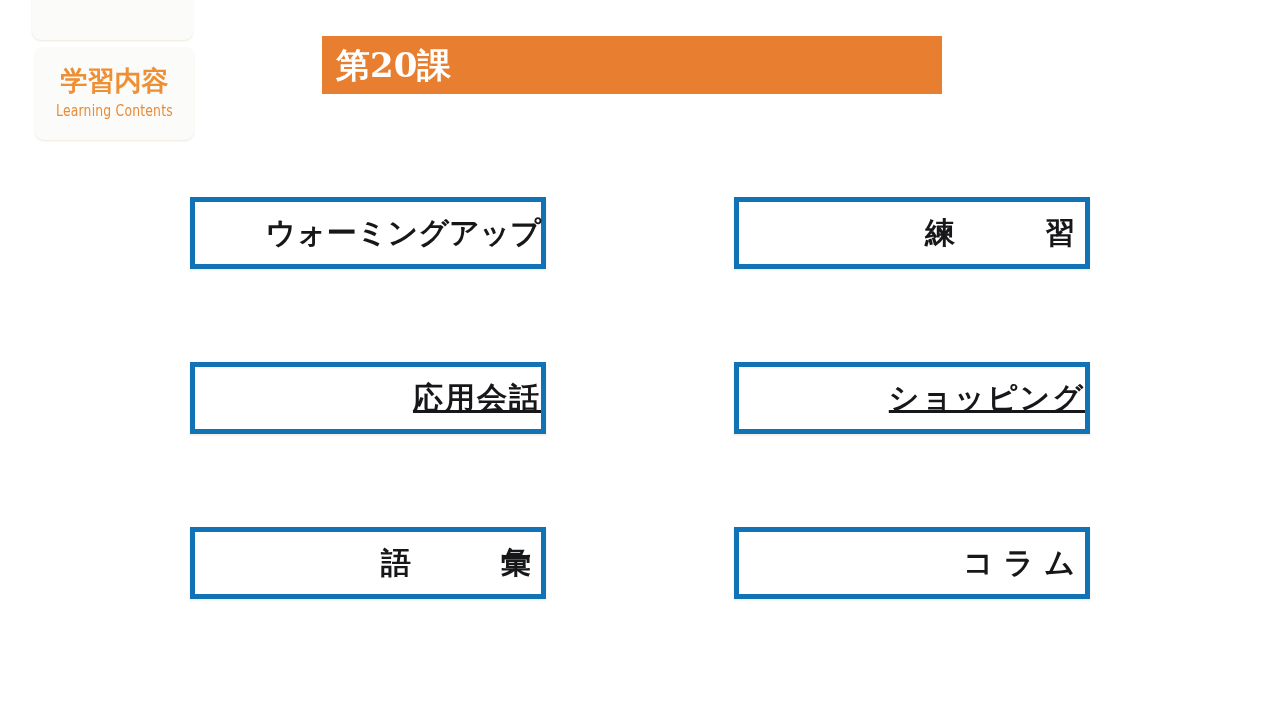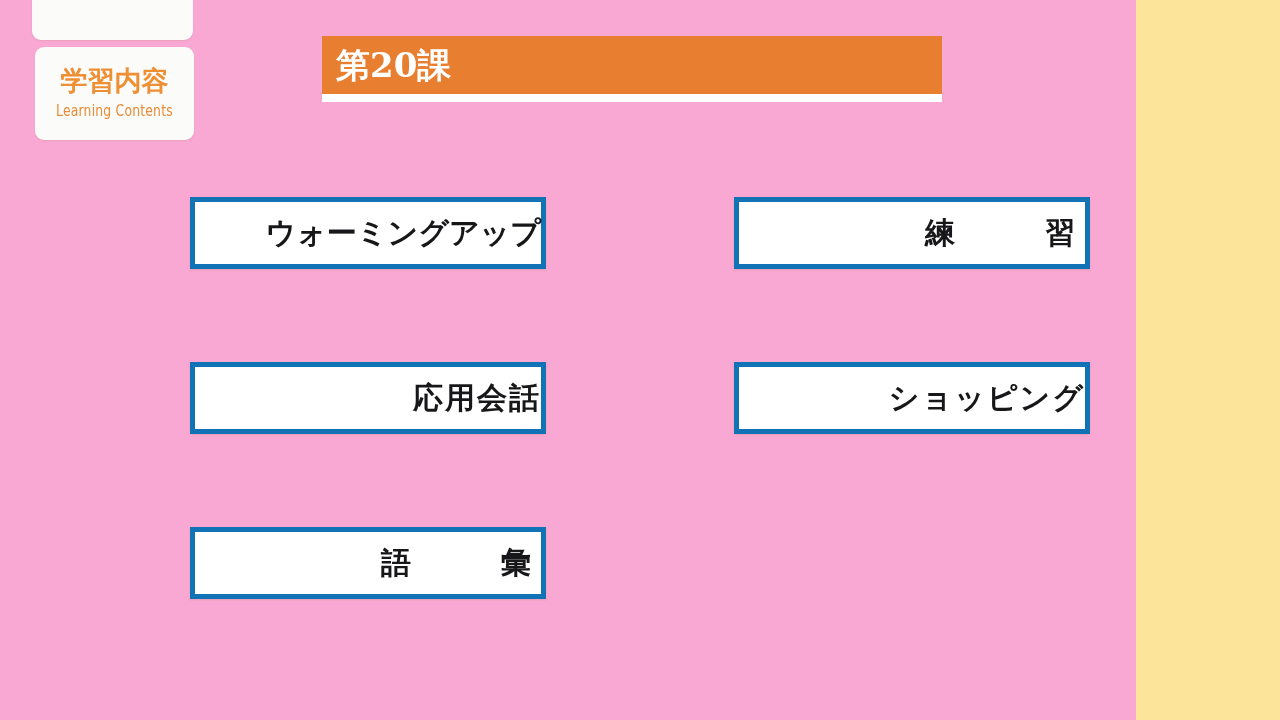--- a/index.html
+++ b/index.html
@@ -13,24 +13,23 @@
     overflow: hidden;
     background: #fde49b;
     font-family: "Liberation Sans", "DejaVu Sans", sans-serif;
     position: relative;
   }
 
   
   #slide {
     position: absolute;
     inset: 0;
-    width: 1108px;
+    width: 1280px;
     height: 720px;
-    background: #f9a8d4;
-    padding-left: 28px;
+    background: #ffffff;
   }
 
   
   .tab-card {
     position: absolute;
     background: #fbfbfa;
     border-radius: 9px;
     box-shadow: 0 1px 2px rgba(160,130,60,0.18);
   }
   #tab-card-blank {
@@ -132,20 +131,21 @@
   .menu-label {
     font-family: "DejaVu Sans", "Liberation Sans", sans-serif;
     font-weight: bold;
     font-size: 30px;
     color: #17171a;
     line-height: 1;
     white-space: pre;
   }
   .menu-label.wide {
     letter-spacing: 2px;
+    text-decoration: underline;
   }
   .menu-label.extra-wide {
     letter-spacing: 10px;
     text-indent: 10px;
   }
   .grid-gap { background: transparent; }
 </style>
 </head>
 <body>
 
@@ -187,15 +187,18 @@
     </div>
 
     <div class="grid-gap"></div>
     <div class="grid-gap"></div>
     <div class="grid-gap"></div>
 
     <div class="menu-button">
       <span class="menu-label extra-wide">語　　彙</span>
     </div>
     <div class="grid-gap"></div>
+    <div class="menu-button">
+      <span class="menu-label extra-wide">コラム</span>
+    </div>
 
   </div>
 </div>
 
 </body></html>

